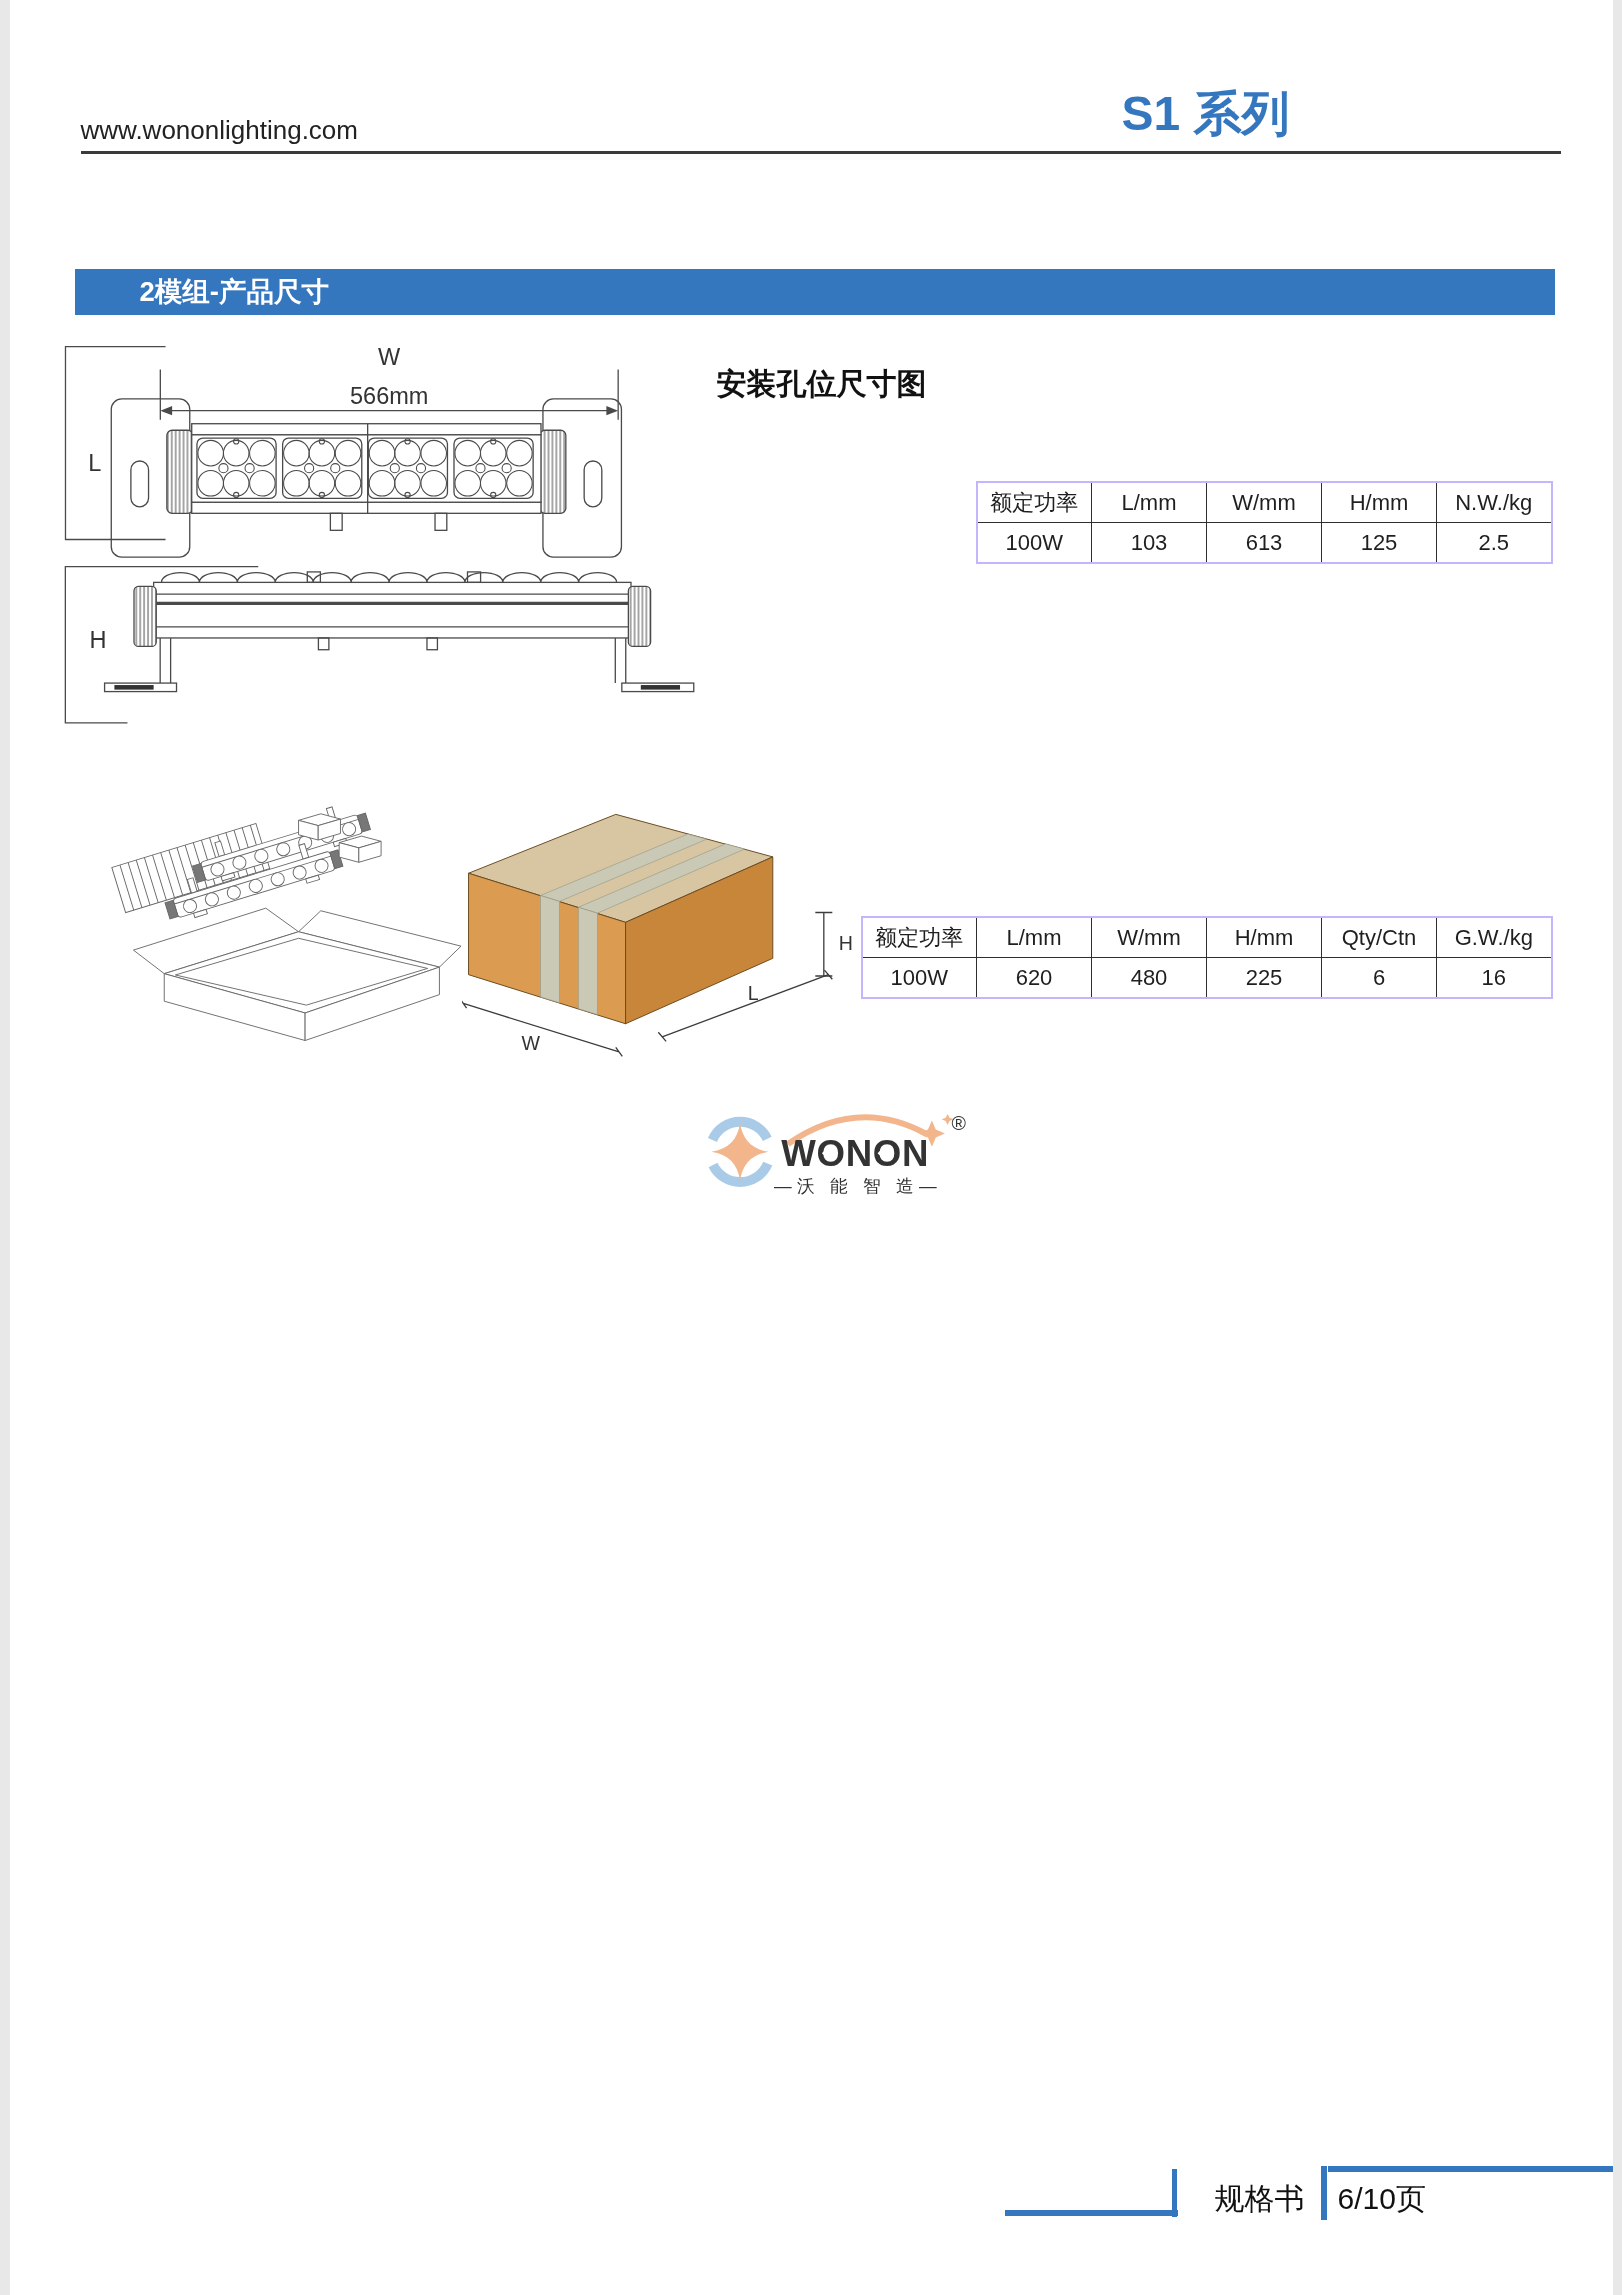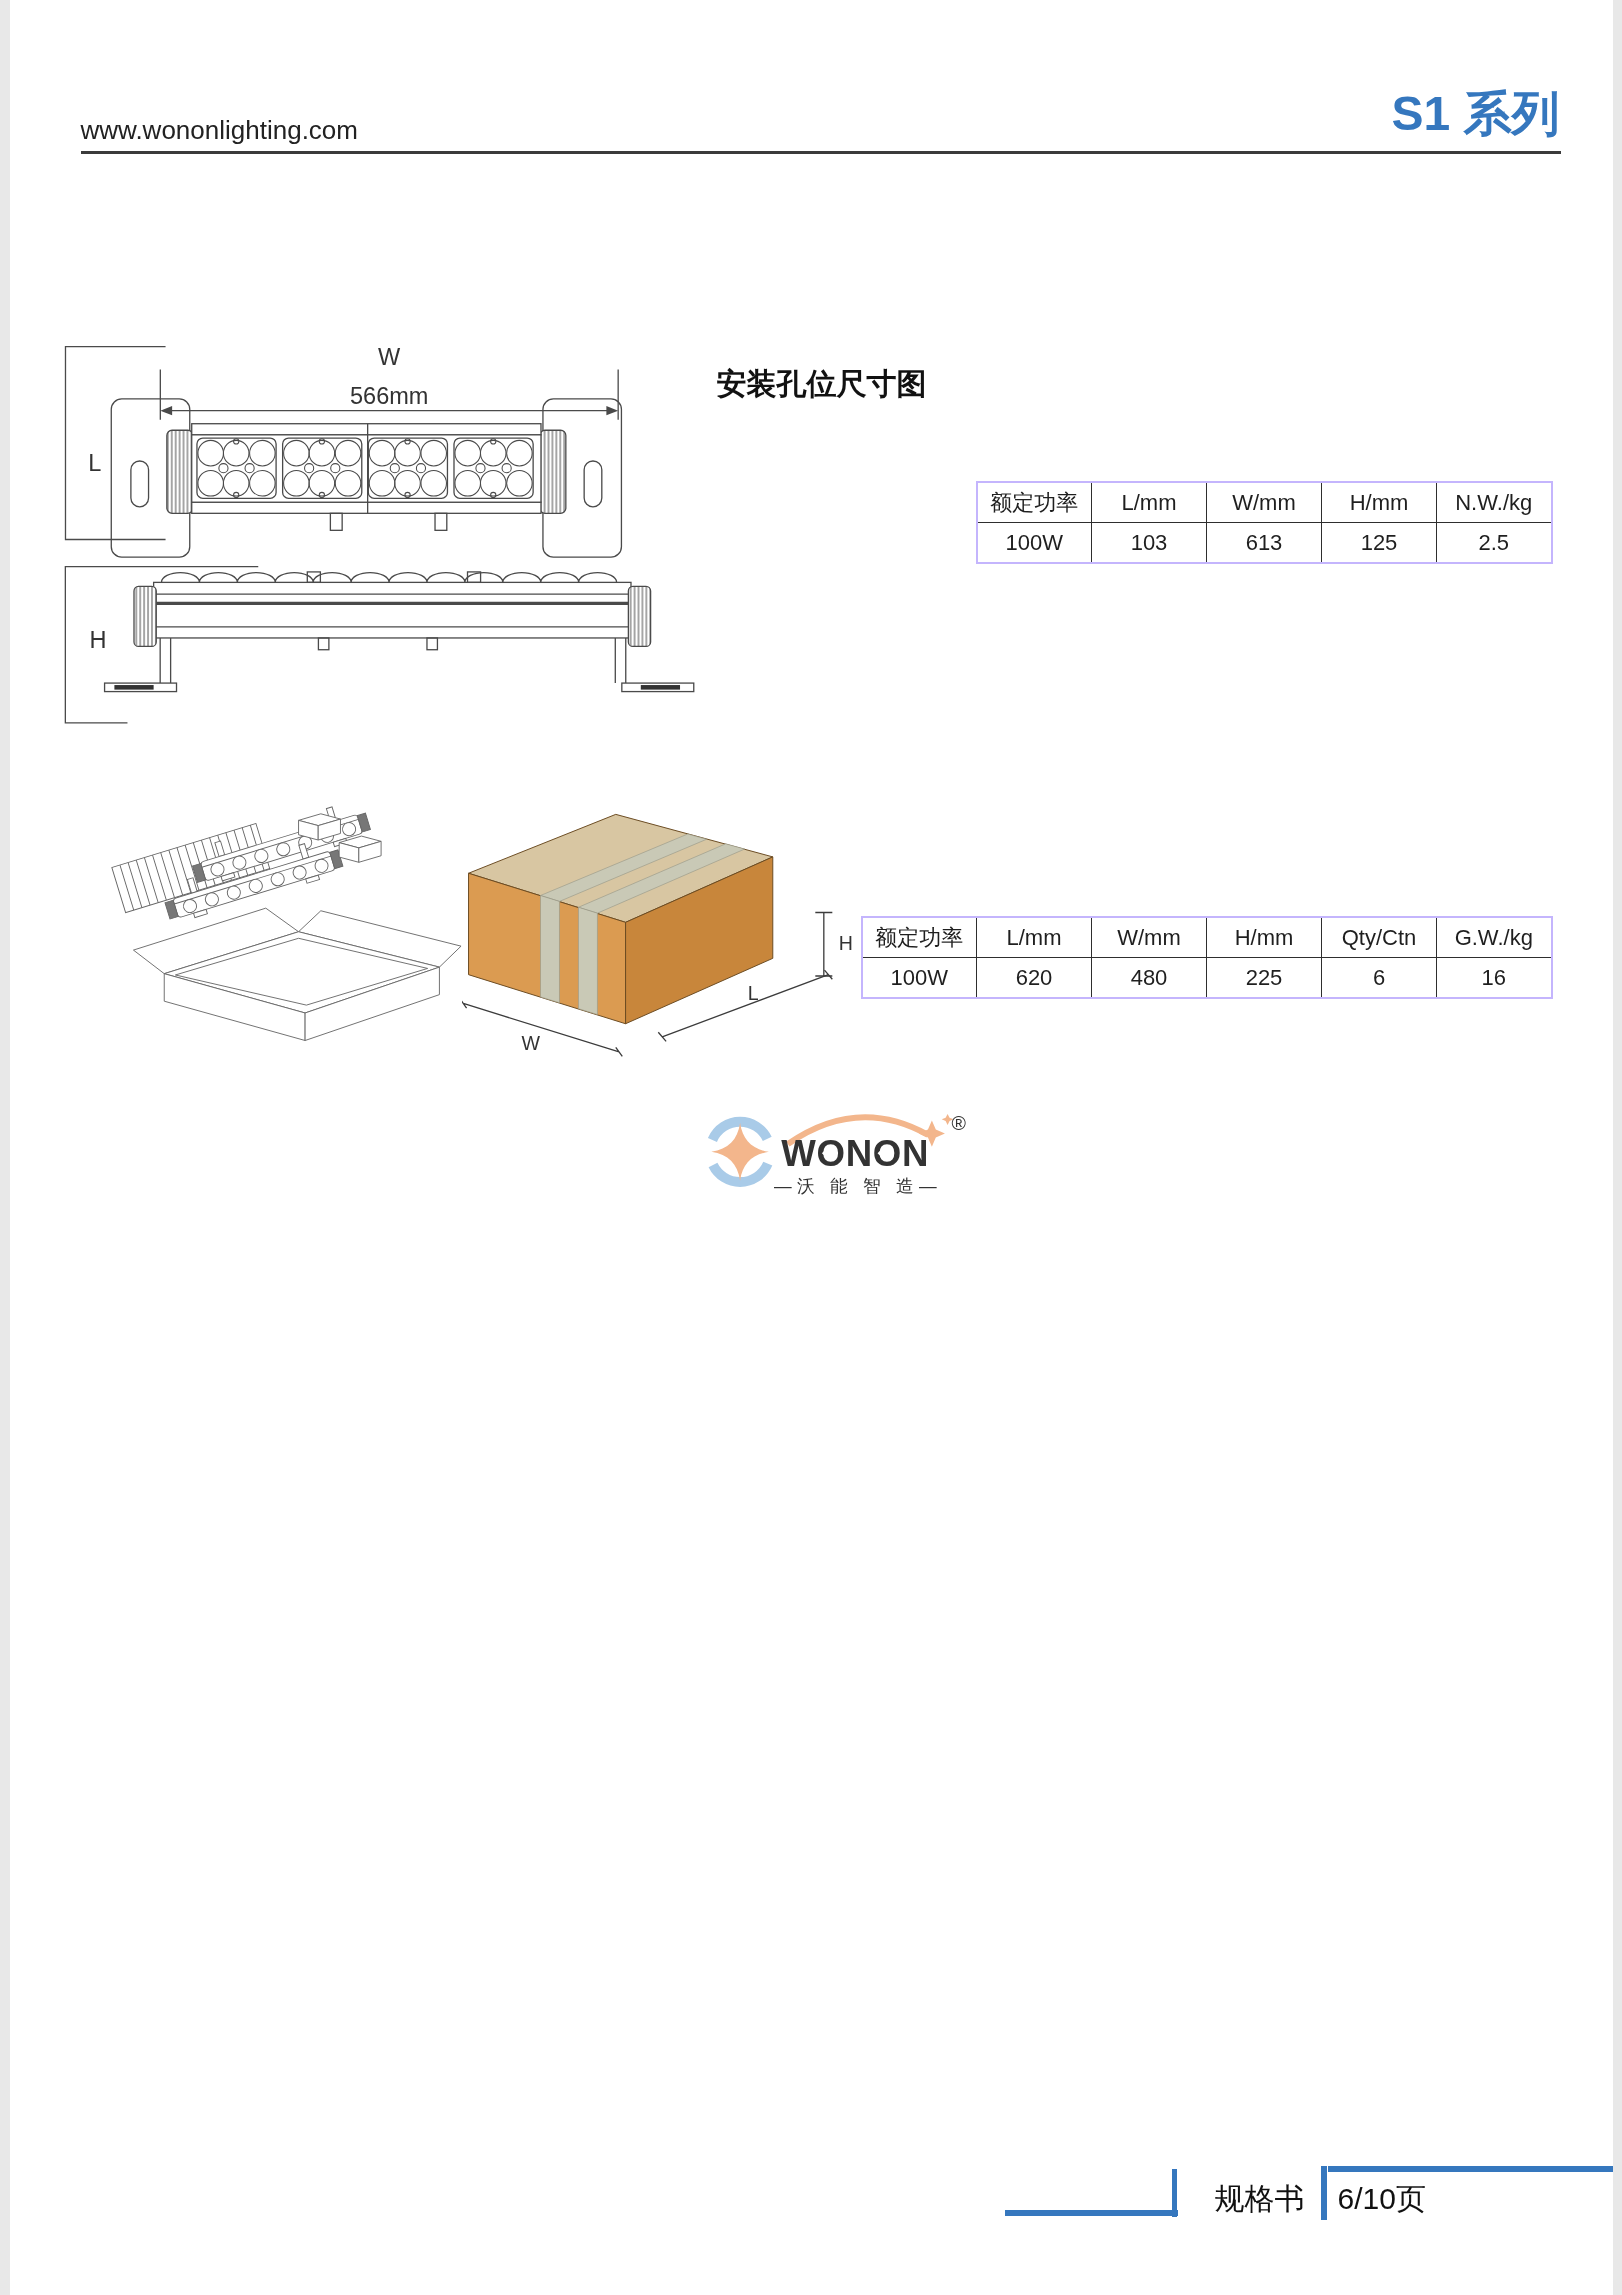--- a/index.html
+++ b/index.html
@@ -1,20 +1,20 @@
 <!DOCTYPE html>
 <html style="font-size:10.5px"><head>
 <meta charset="utf-8">
 <style>
   html,body{margin:0;padding:0;background:#e8e8e8;}
   .page{position:relative;width:1603px;height:2295px;background:#ffffff;overflow:hidden;
         font-family:"Liberation Sans",sans-serif;color:#1f1f1f;margin:0 auto;}
   .abs{position:absolute;}
   .header-url{left:71px;top:115px;font-size:26px;color:#222;}
-  .header-series{left:1112px;top:82px;width:438px;text-align:right;font-size:48px;font-weight:bold;color:#3577BE;}
+  .header-series{left:1112px;top:82px;width:438px;font-size:48px;font-weight:bold;color:#3577BE;}
   .header-rule{left:71px;top:151px;width:1480px;height:3.3px;background:#3b3b3b;}
   .banner{left:65px;width:1480px;height:46px;background:#3577BE;color:#ffffff;
           font-size:27.5px;font-weight:bold;line-height:46px;padding-left:65px;box-sizing:border-box;}
   .banner1{top:269px;}
   .banner2{top:745px;}
   .hole-title{left:707px;top:364px;font-size:30px;font-weight:bold;color:#111;}
   .spec-table{border-collapse:collapse;table-layout:fixed;font-size:22px;text-align:center;
               border:2px solid #c4b5fd;background:#fff;}
   .spec-table td{border:1.6px solid #2e2e2e;height:39px;padding:0 2.6px;}
   .t1{left:966px;top:481px;}
@@ -25,20 +25,23 @@
 </style>
 </head>
 <body>
 
 <div class="page">
 
   <div class="abs header-url">www.wononlighting.com</div>
   <div class="abs header-series">S1 系列</div>
   <div class="abs header-rule"></div>
 
+  <div class="abs banner banner1">
+    <span>2模组-产品尺寸</span>
+  </div>
 
   <div class="abs" style="left:39px;top:340px;">
     <svg width="602" height="242" viewBox="0 0 920 370">
       <defs>
         <pattern id="knurlT" width="6" height="6" patternUnits="userSpaceOnUse">
           <rect width="6" height="6" fill="#ffffff"></rect>
           <line x1="1.5" y1="0" x2="1.5" y2="6" stroke="#555" stroke-width="1.6"></line>
         </pattern>
       </defs>
       <g stroke="#4a4a4a" fill="none" stroke-width="2">

